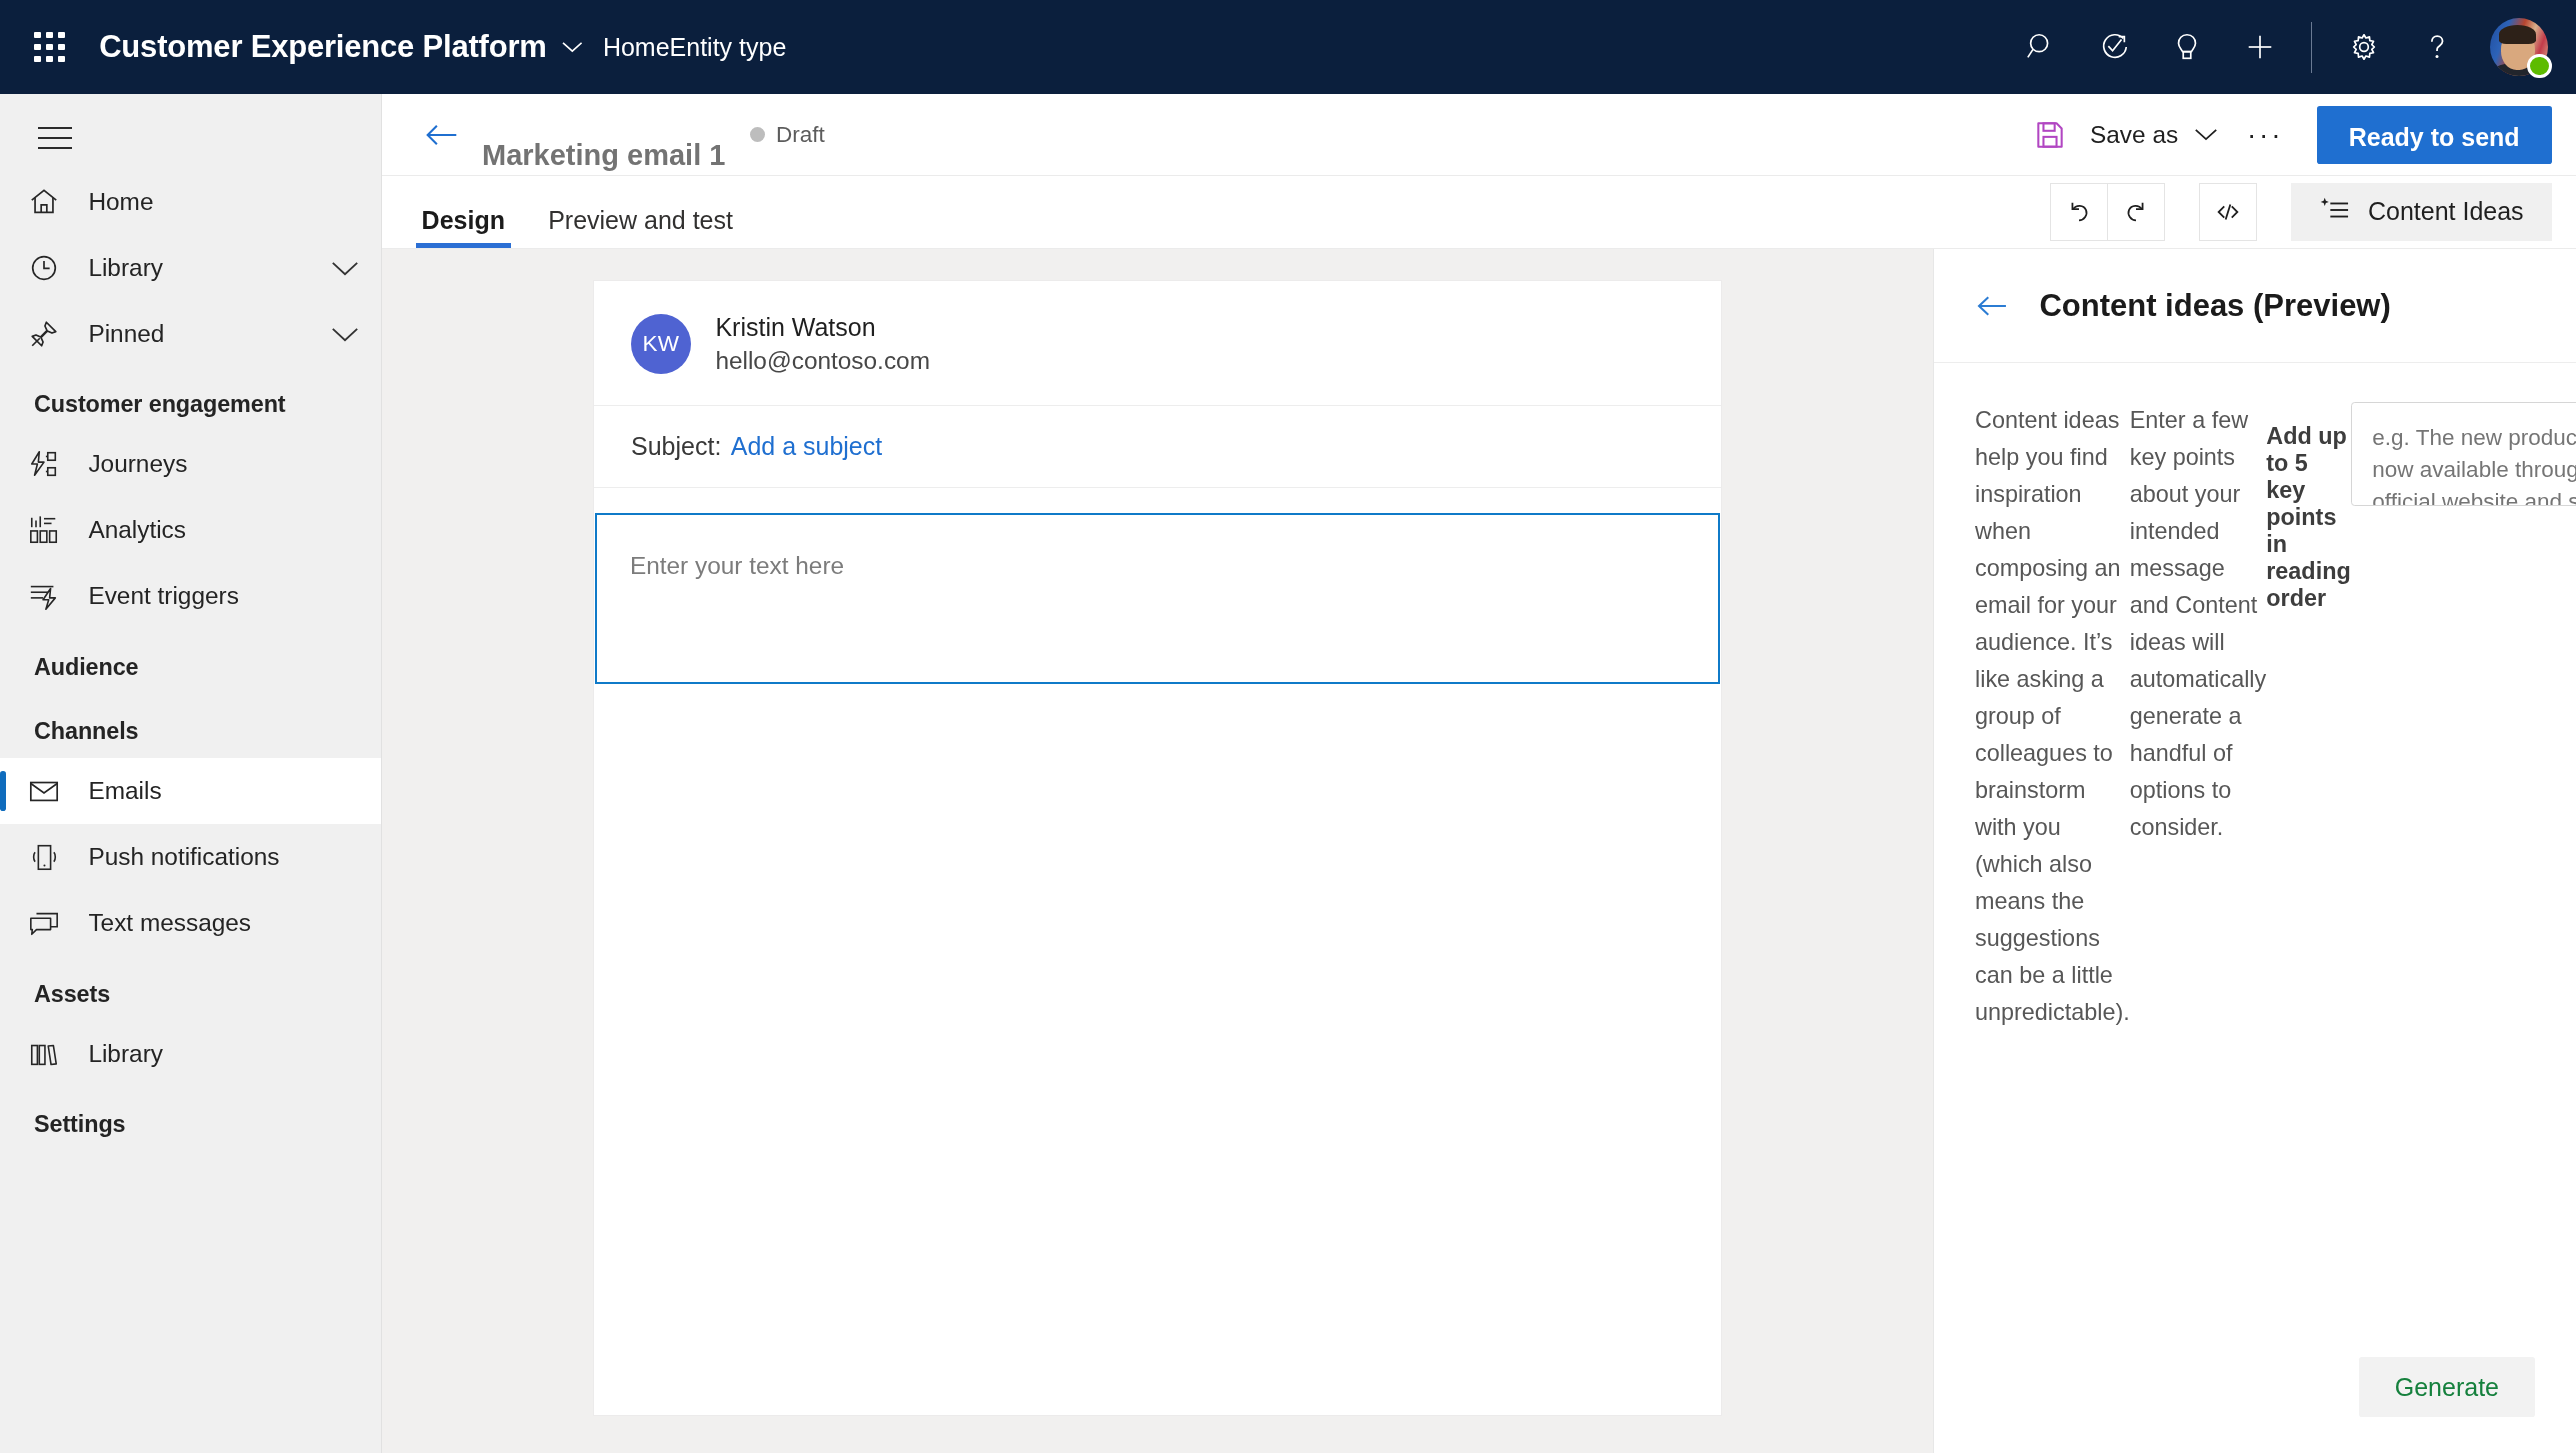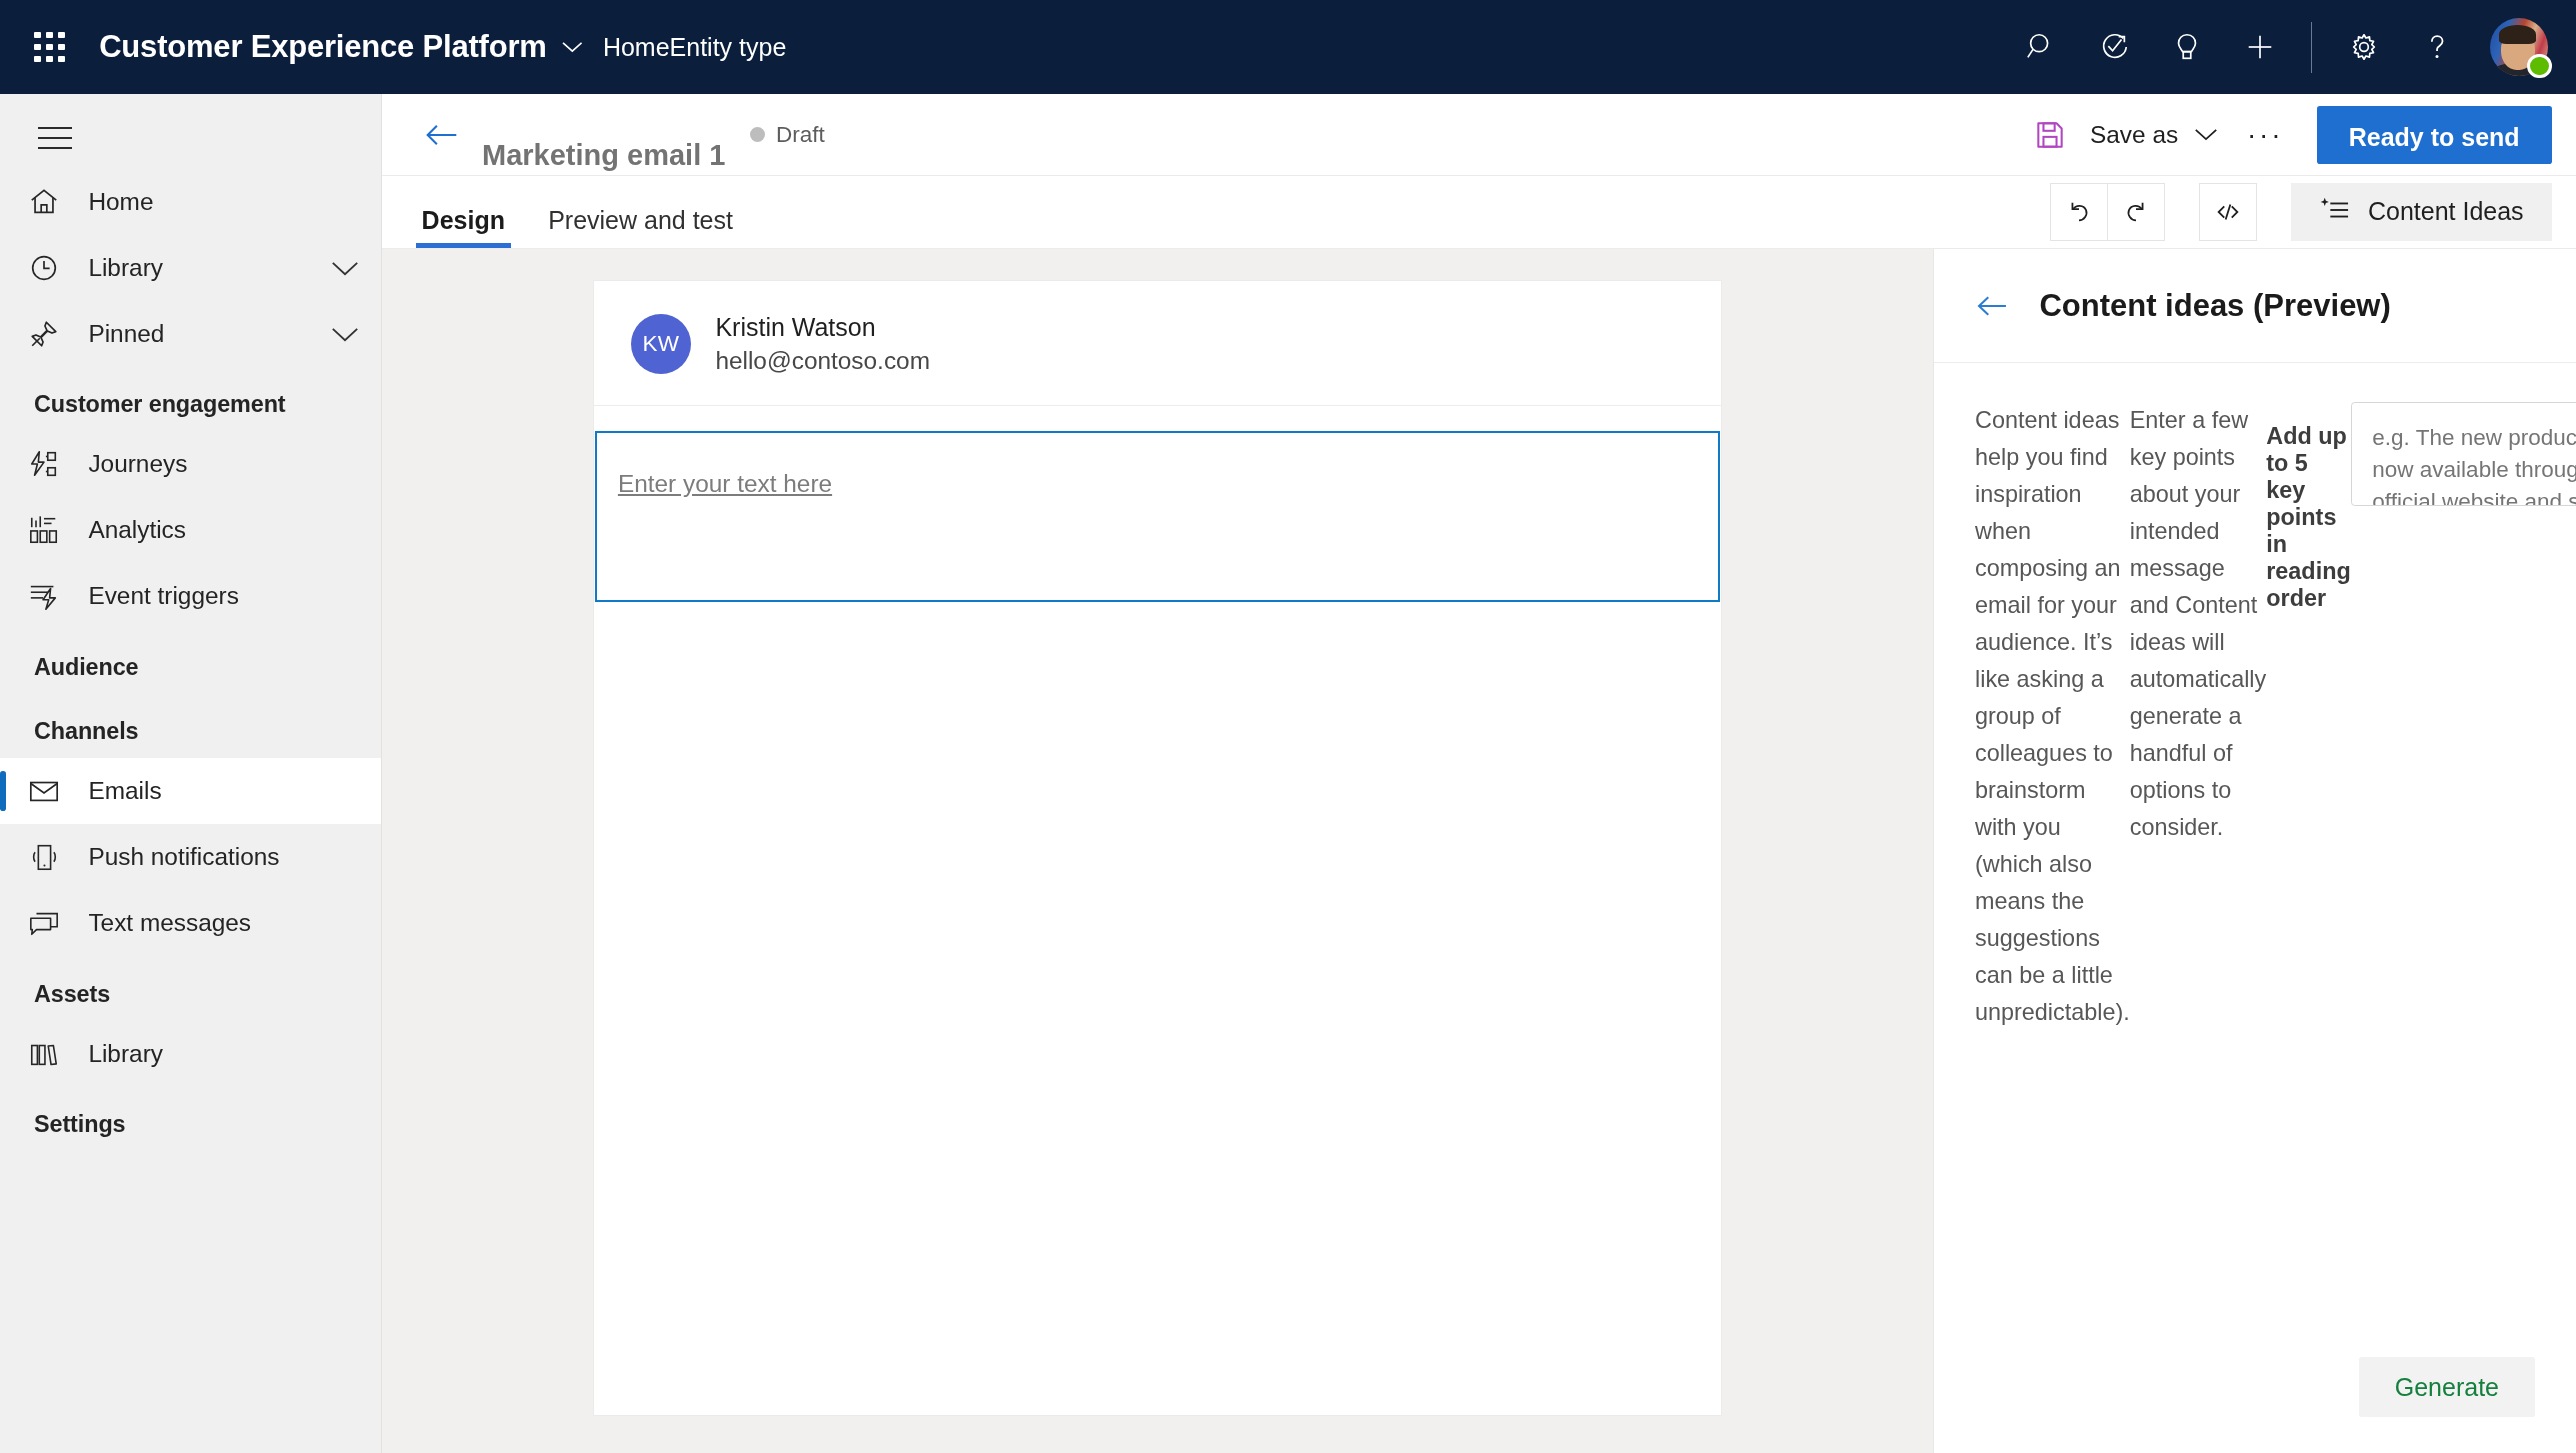--- a/index.html
+++ b/index.html
@@ -490,22 +490,21 @@
     height: 171px;
     border: 2.8px solid #0f7ac8;
     box-sizing: border-box;
     display: flex;
     align-items: flex-start;
     cursor: text;
   }
   .text-placeholder {
     font-size: 24.4px;
     color: #7c7c7c;
-    padding: 37px 0 0 21px;
-    text-decoration: underline;
+    padding: 37px 0 0 33px;
   }
 
   
   .side-panel {
     width: 643px;
     flex: 0 0 643px;
     background: #ffffff;
     border-left: 0.9px solid #e7e7e7;
     display: flex;
     flex-direction: column;
@@ -936,20 +935,24 @@
 
         <div class="canvas">
           <div class="email-card">
             <div class="from-row">
               <div class="kw-avatar">KW</div>
               <div class="from-meta">
                 <div class="from-name">Kristin Watson</div>
                 <div class="from-email">hello@contoso.com</div>
               </div>
             </div>
+            <div class="subject-row">
+              <span class="subject-label">Subject:</span>
+              <span class="subject-link">Add a subject</span>
+            </div>
             <div class="text-block">
               <div class="text-placeholder">Enter your text here</div>
             </div>
           </div>
         </div>
 
         <div class="side-panel">
           <div class="panel-head">
             <div class="panel-back">
               <svg width="36" height="26" viewBox="0 0 38 28" fill="none">

